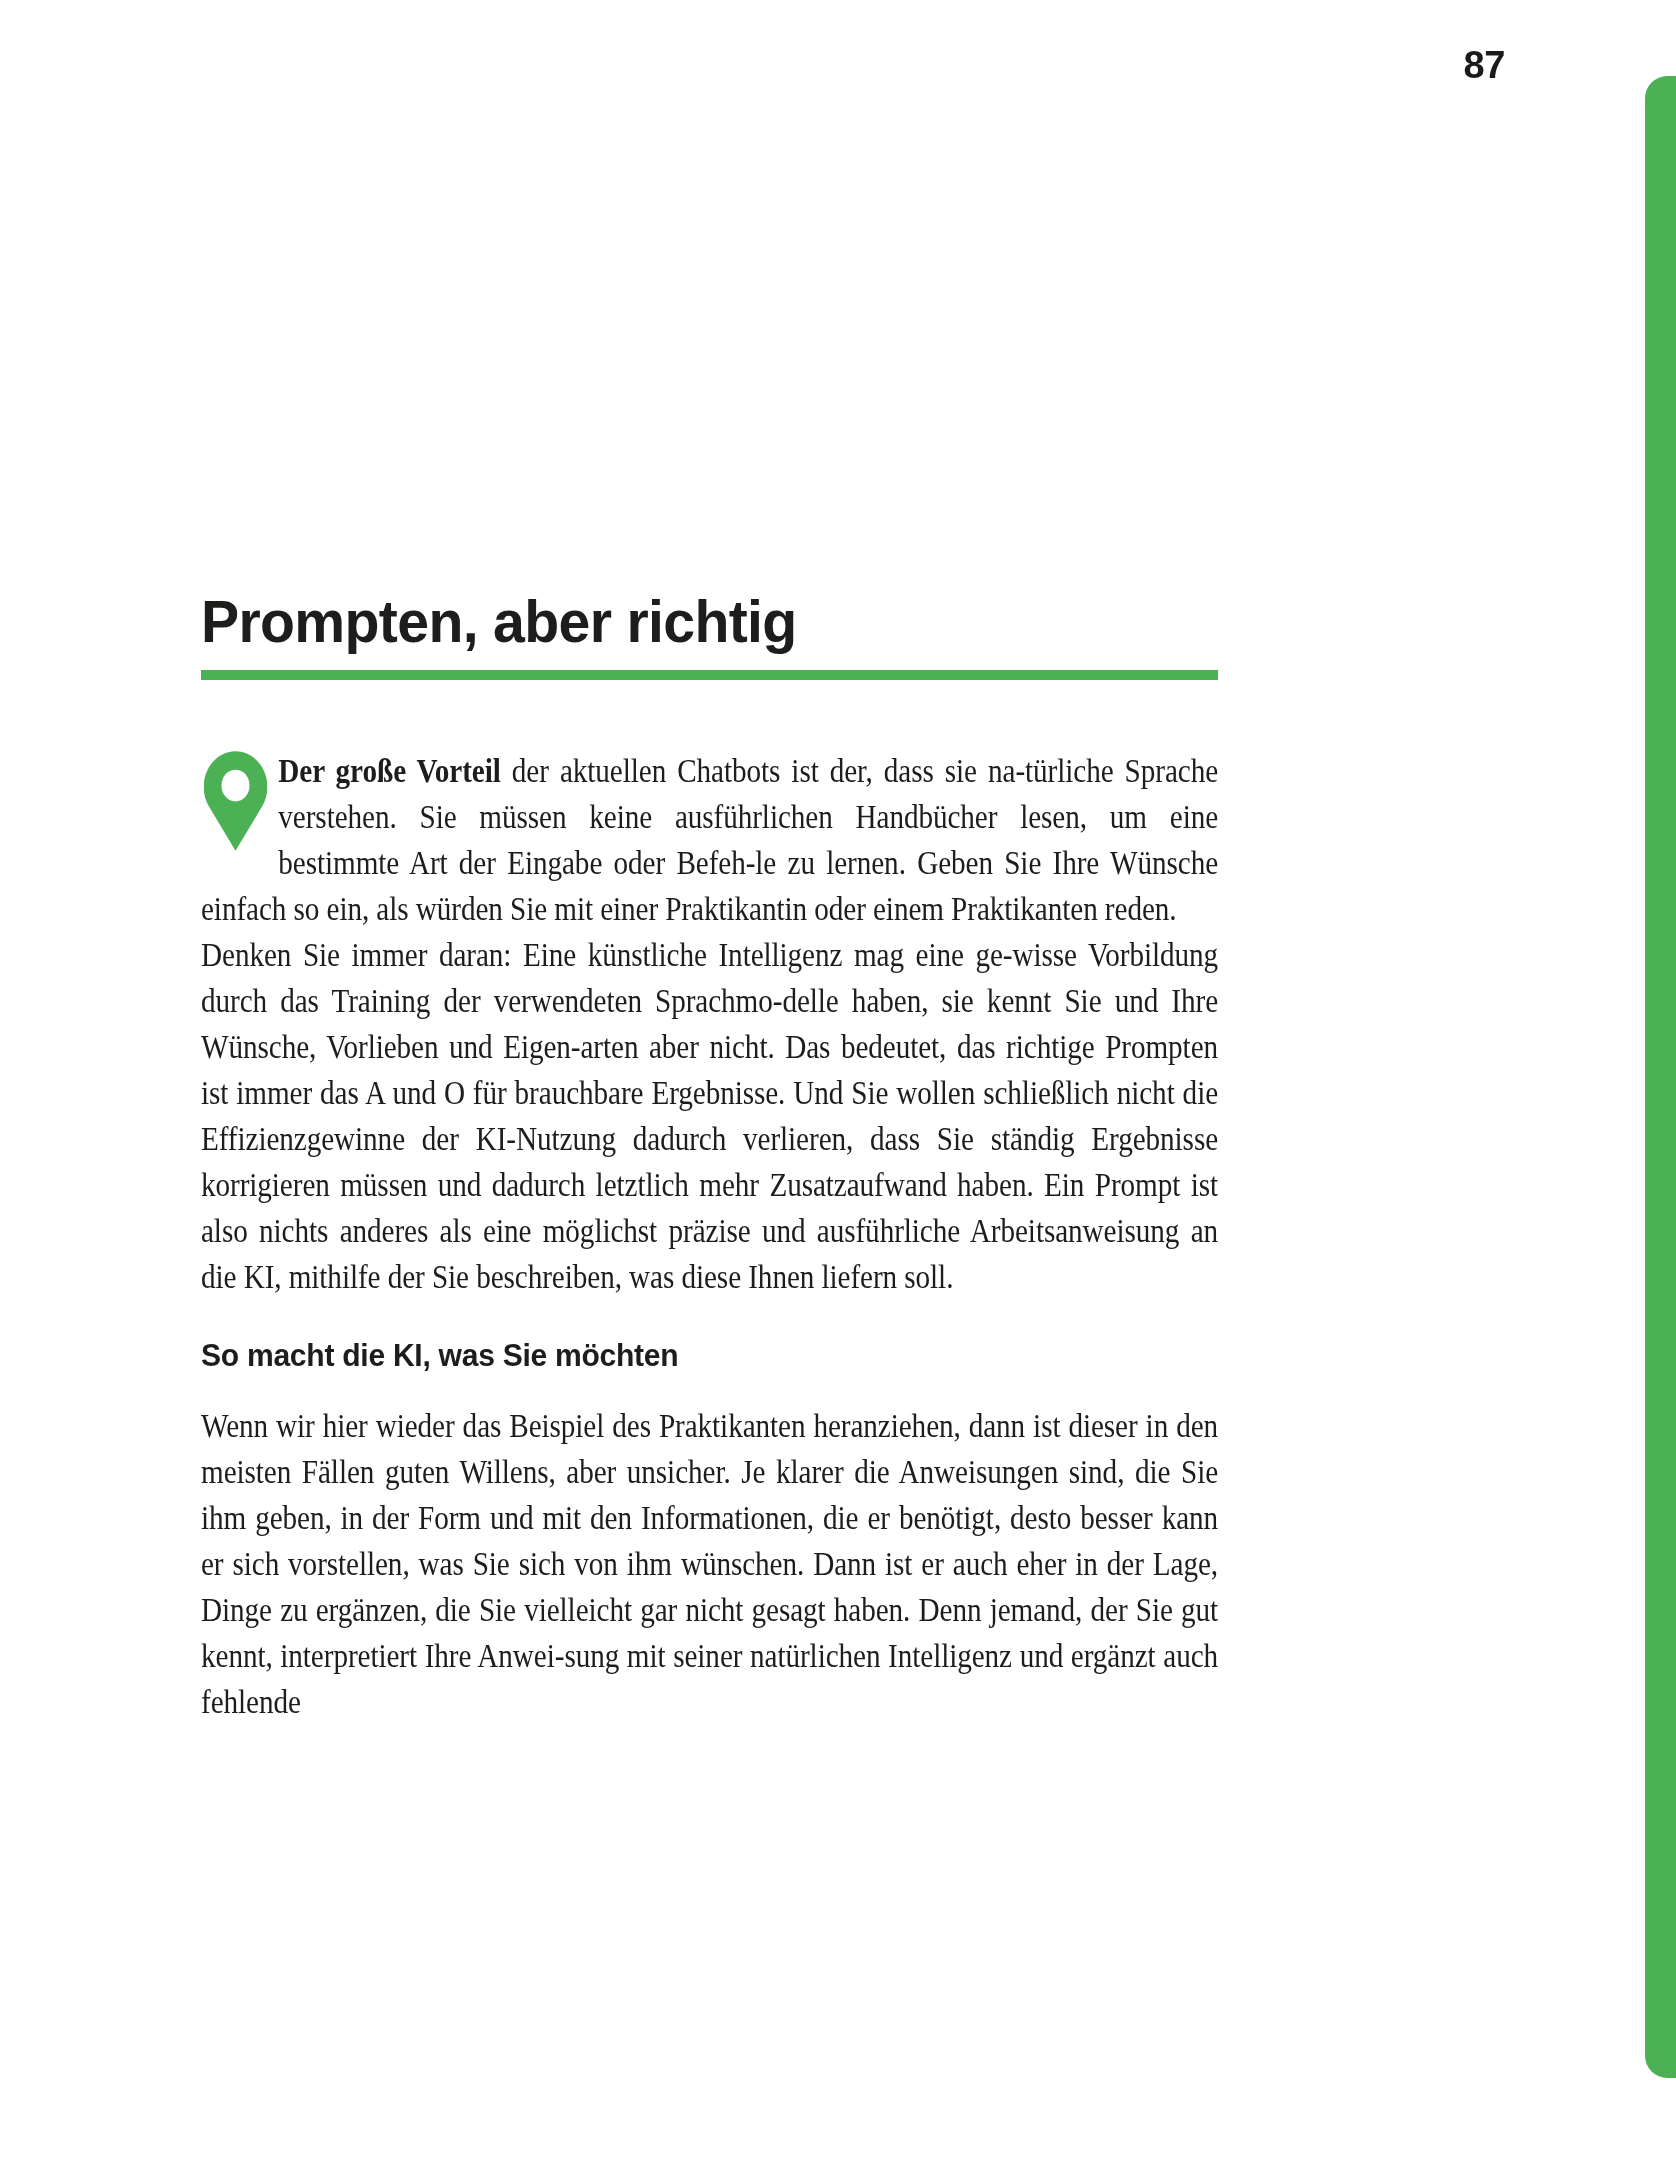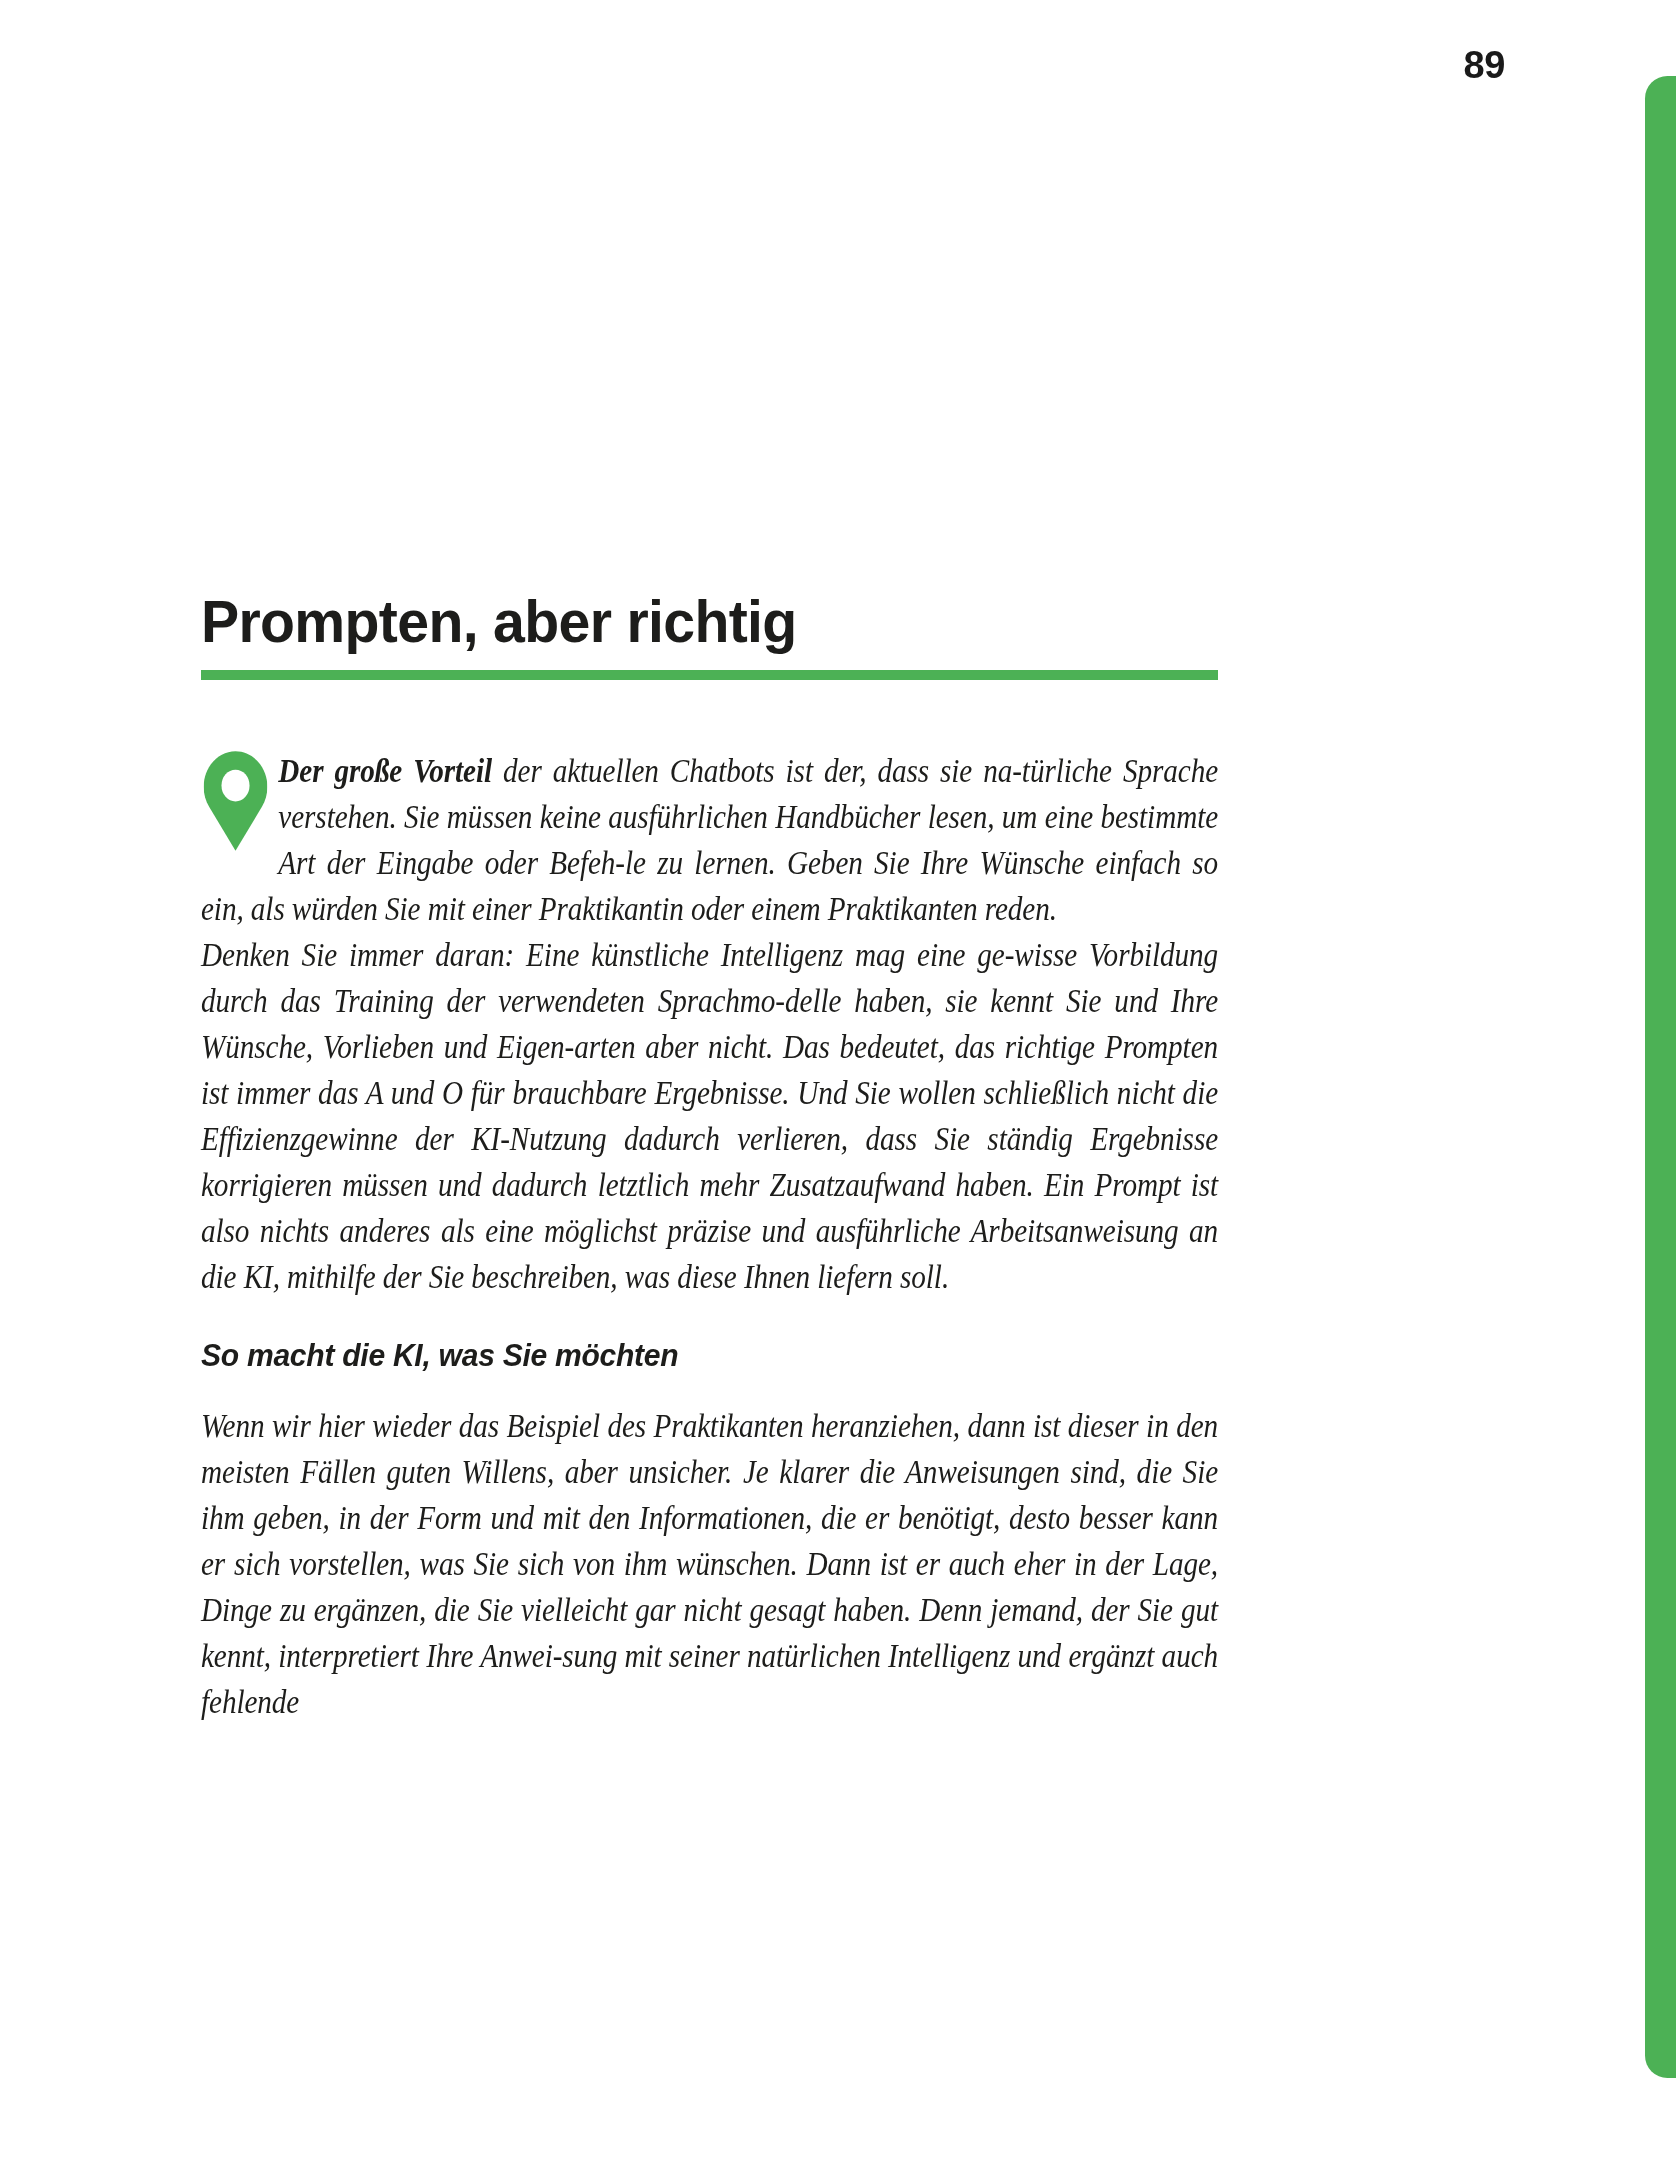--- a/index.html
+++ b/index.html
@@ -74,21 +74,20 @@
     height: 9.5px;
     background: #4cb155;
   }
 
   
   .body-block {
     position: absolute;
     left: 0;
     top: 748px;
     width: 1017px;
-    font-style: italic;
   }
 
   p.body {
     margin: 0;
     font-family: "Liberation Serif", "DejaVu Serif", serif;
     font-size: 33px;
     line-height: 46px;
     color: #1d1d1b;
     text-align: justify;
     text-justify: inter-word;
@@ -137,21 +136,21 @@
   .spacer-sub-top { height: 34px; }
   .spacer-sub-bottom { height: 26px; }
 </style>
 </head>
 <body>
 
 <div class="page">
 
   <div class="edge-tab"></div>
 
-  <div class="page-number">89</div>
+  <div class="page-number">87</div>
 
   <div class="content">
 
     <h1 class="chapter-title">Prompten, aber richtig</h1>
 
     <div class="title-rule"></div>
 
     <div class="body-block">
 
       <p class="body first">

